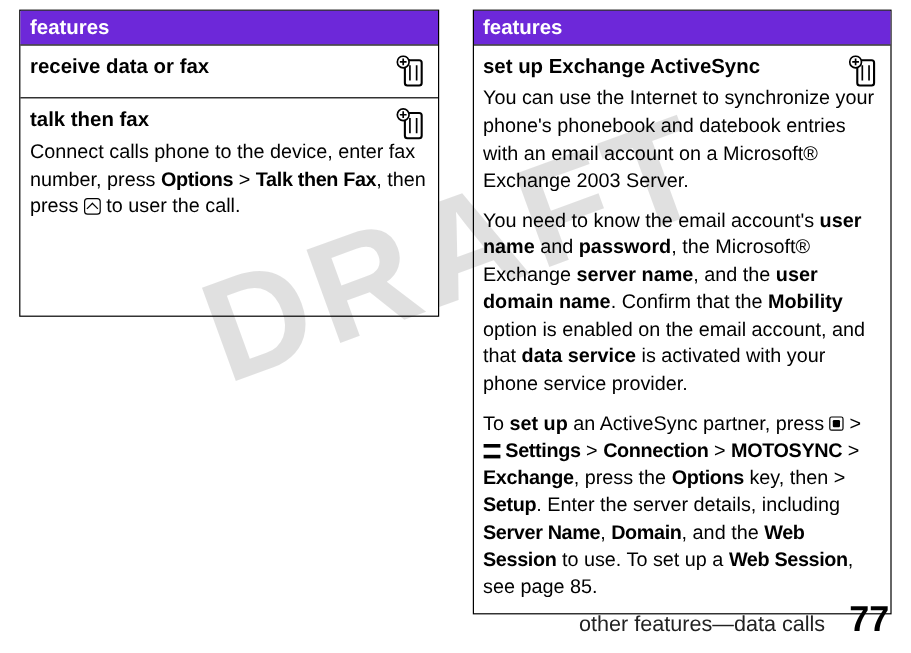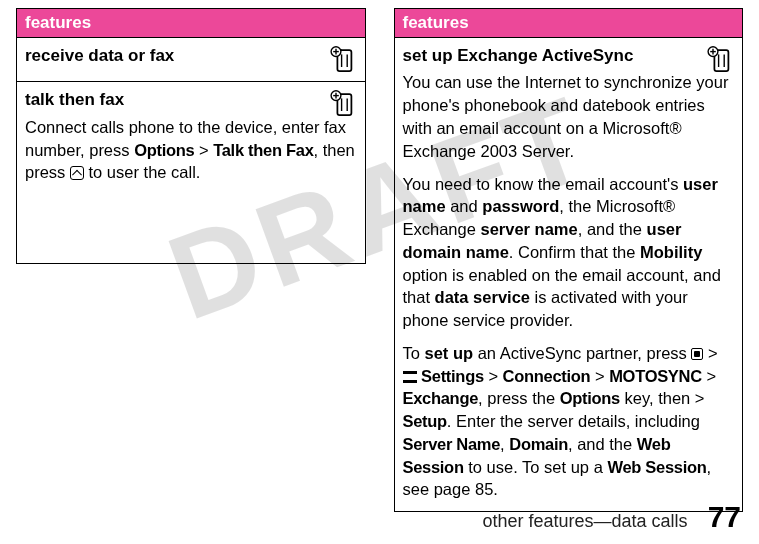--- a/index.html
+++ b/index.html
@@ -37,21 +37,21 @@
       border-bottom: none;
     }
     .col.left {
       max-height: 256px;
       border-bottom: 1.5px solid #000;
     }
     .col.right {
       border-bottom: 1.5px solid #000;
     }
     .header {
-      background: #ec4899;
+      background: #6d28d9;
       color: #fff;
       font-weight: bold;
       font-size: 17px;
       padding: 4px 8px;
     }
     .cell {
       border-top: 1.5px solid #000;
       padding: 6px 8px 10px 8px;
       font-size: 16.5px;
       line-height: 1.38;

